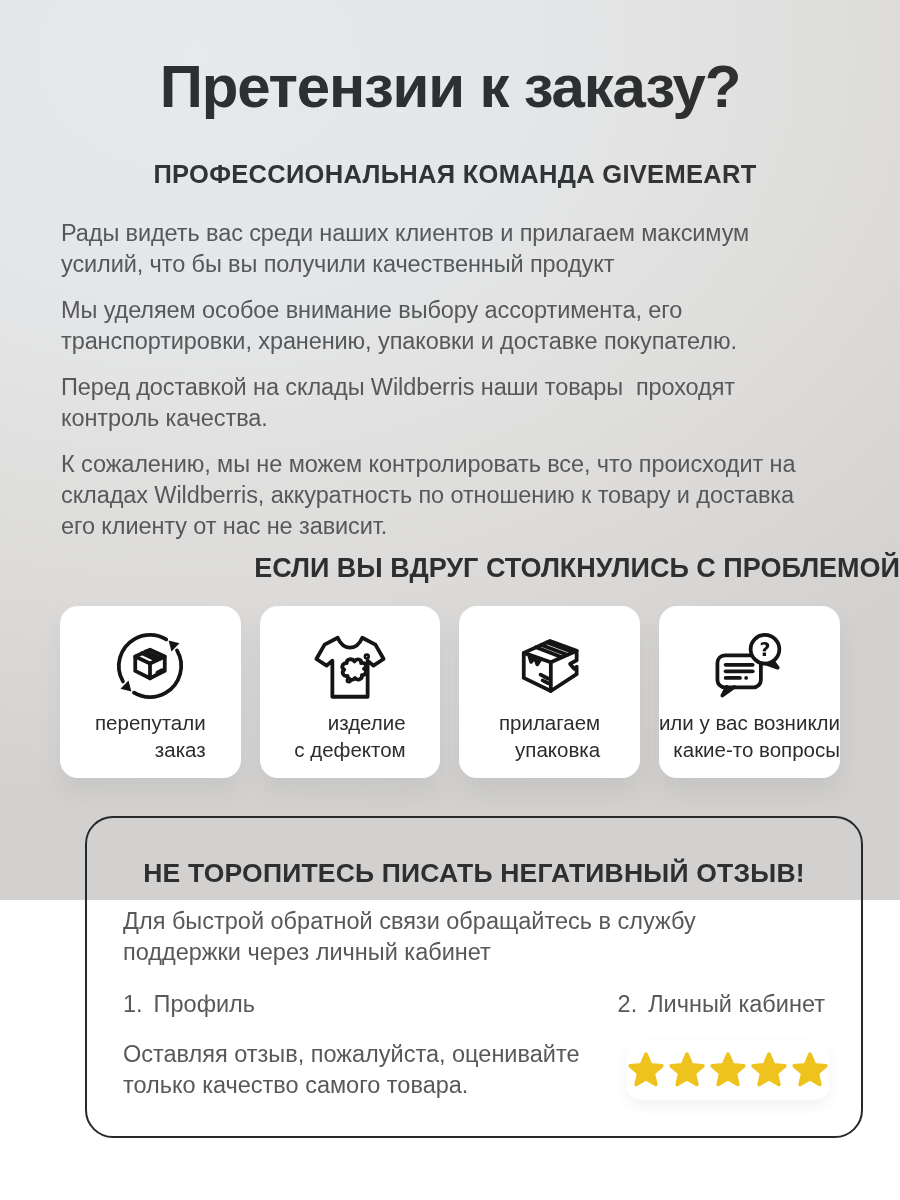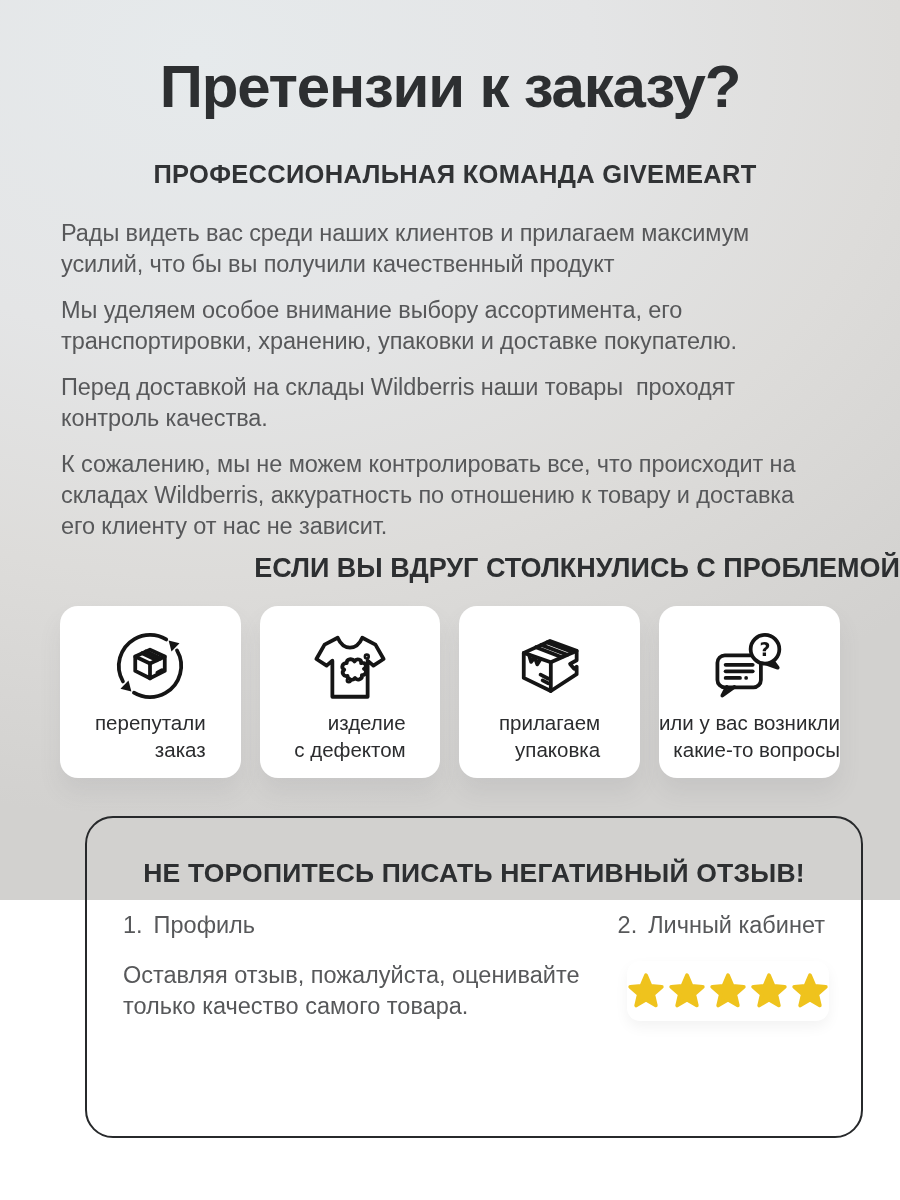--- a/index.html
+++ b/index.html
@@ -183,20 +183,22 @@
         </svg>
       </div>
       <div class="card-label pre">или у вас возникли
 какие-то вопросы</div>
     </div>
 
   </div>
 
   <section class="review-box">
     <h3 class="review-header">НЕ ТОРОПИТЕСЬ ПИСАТЬ НЕГАТИВНЫЙ ОТЗЫВ!</h3>
+    <p class="review-body pre">Для быстрой обратной связи обращайтесь в службу
+поддержки через личный кабинет</p>
 
     <div class="steps">
       <div class="step">
         <span class="step-num">1.</span><span>Профиль</span>
       </div>
       <div class="step">
         <span class="step-num">2.</span><span>Личный кабинет</span>
       </div>
     </div>
 

